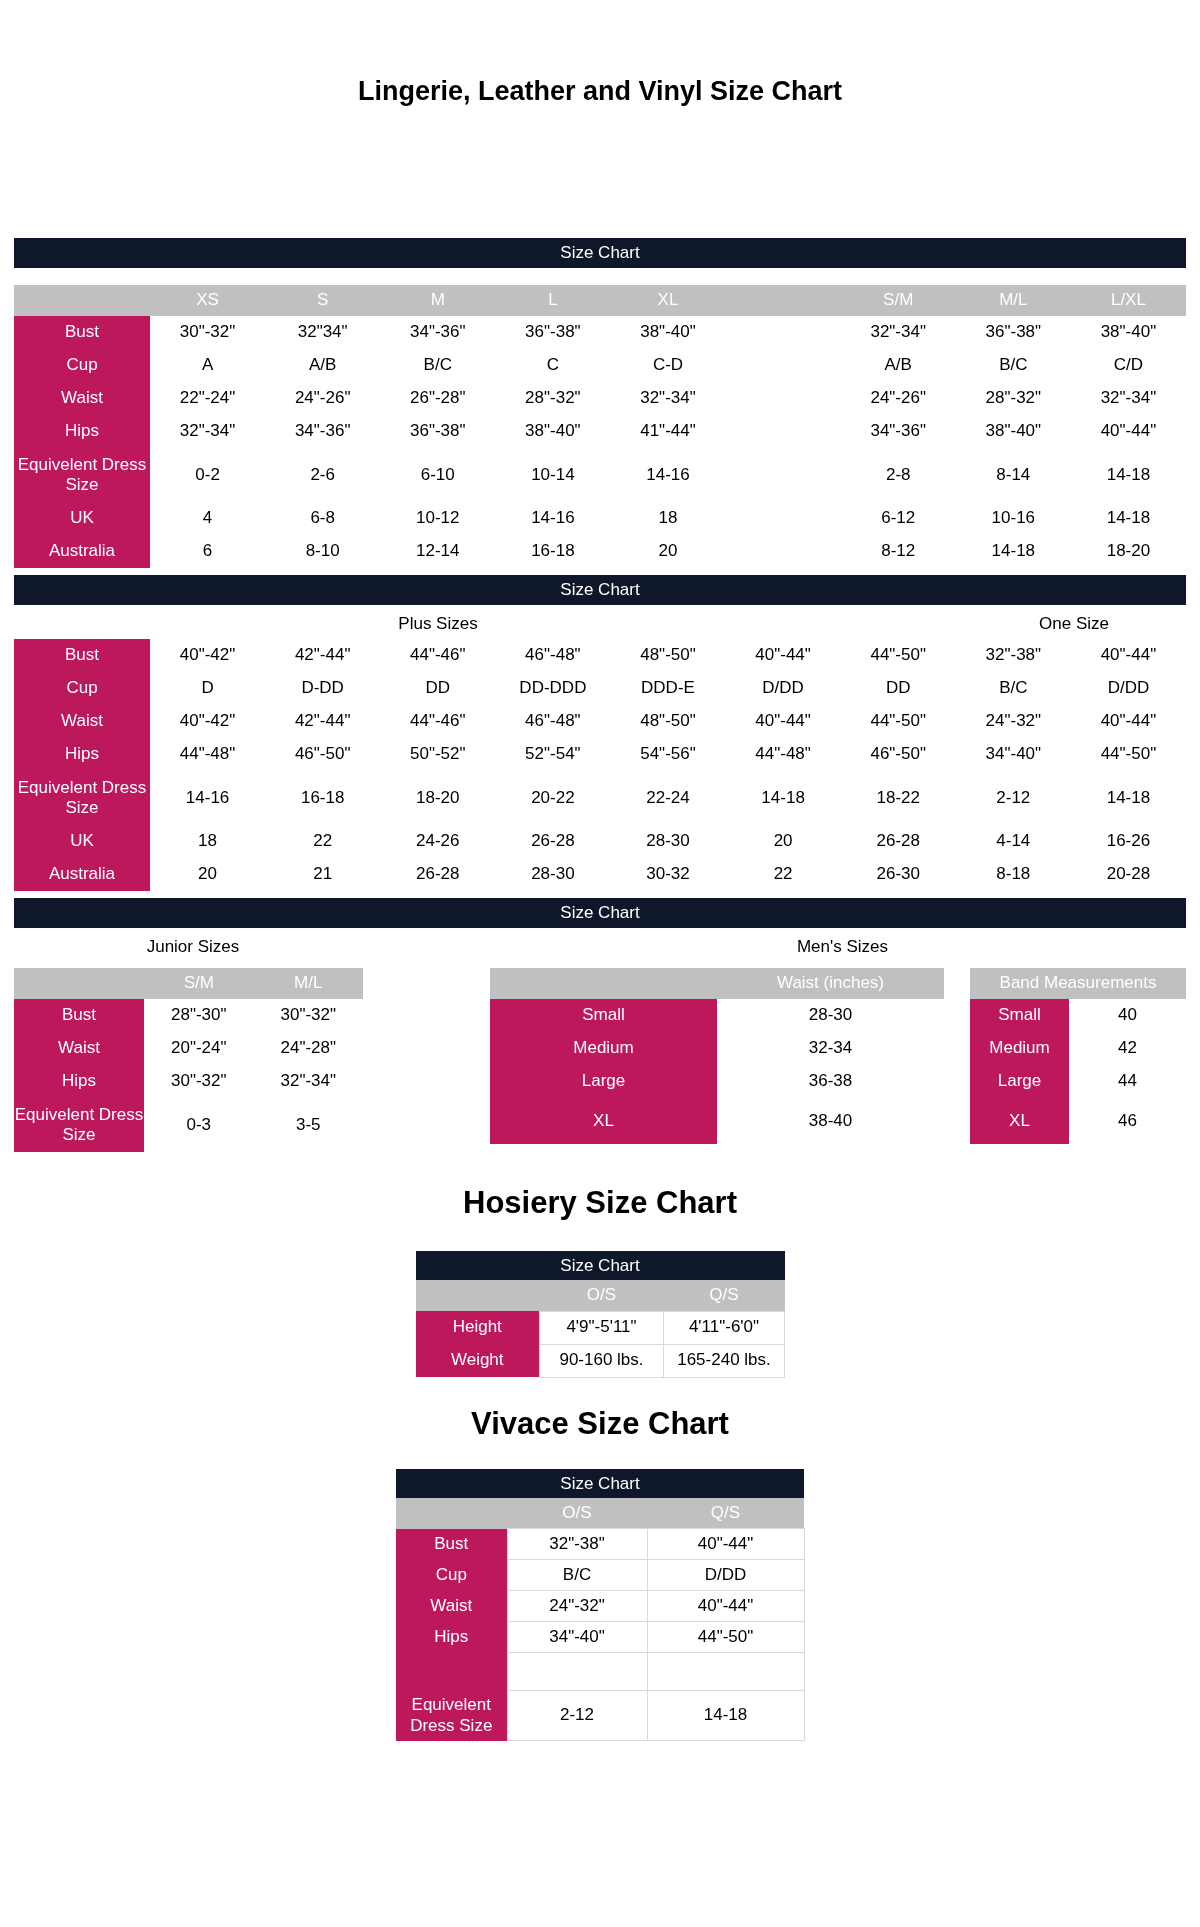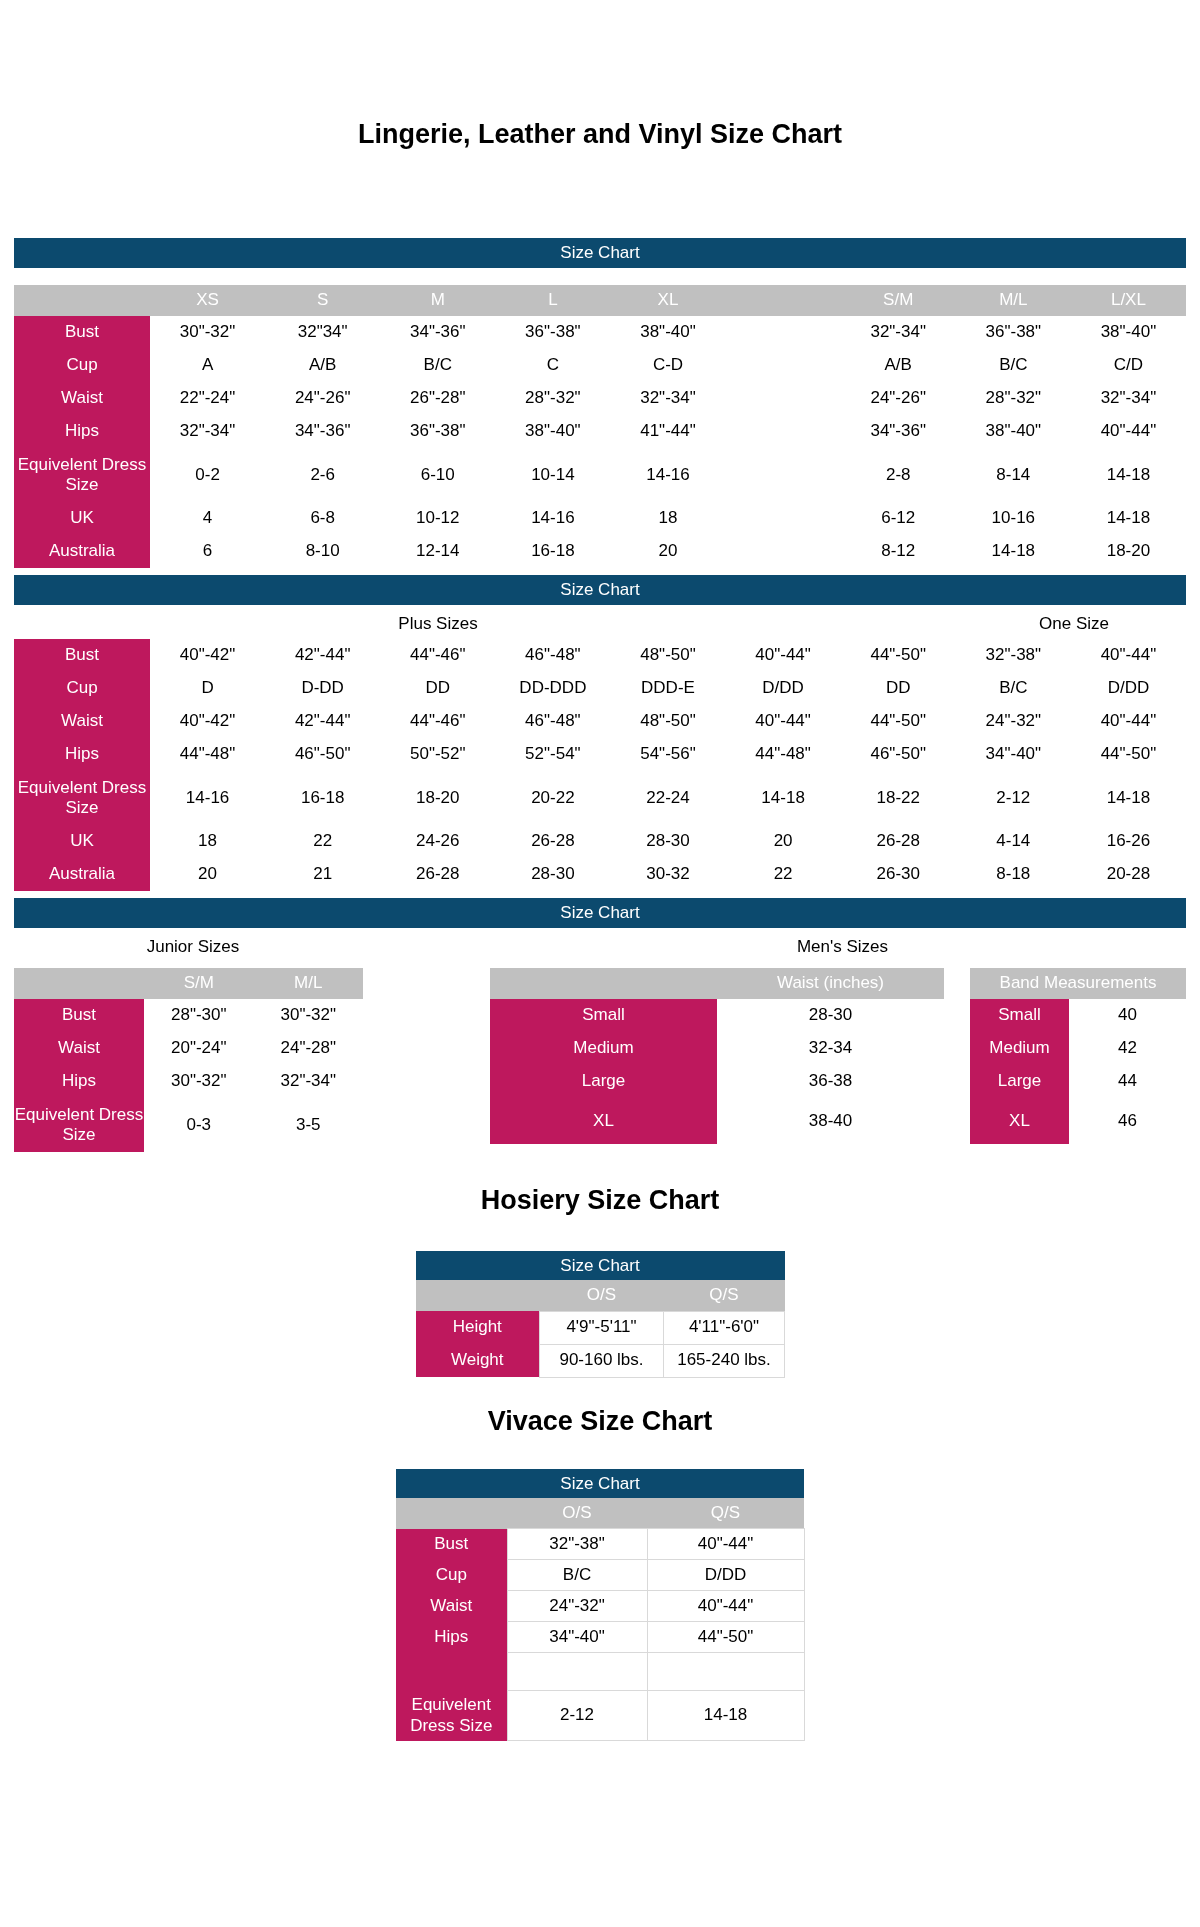--- a/index.html
+++ b/index.html
@@ -3,25 +3,25 @@
 <meta charset="utf-8">
 <style>
   * { box-sizing: border-box; margin: 0; padding: 0; }
   html, body { background: #fff; }
   body {
     width: 1200px; height: 1927px; overflow: hidden;
     font-family: "Liberation Sans", sans-serif; color: #000;
   }
   .content { margin: 0 14px; width: 1172px; }
   h1.page-title {
-    padding-top: 119px; height: 202px;
+    padding-top: 76px; height: 202px;
     font-size: 27px; font-weight: bold; text-align: center;
   }
   .black-bar {
-    background: #0c4a6e; color: #fff; height: 30px; line-height: 30px;
+    background: #0f172a; color: #fff; height: 30px; line-height: 30px;
     text-align: center; font-size: 17px;
   }
   .bar1 { margin-top: 36px; }
   .bar2 { margin-top: 7px; }
   .bar3 { margin-top: 7px; }
   .section-label {
     text-align: center; font-size: 17px; height: 27px; line-height: 27px; margin-top: 5px;
   }
   .split-labels { position: relative; height: 27px; margin-top: 5px; font-size: 17px; }
   .split-labels .sl { position: absolute; top: 0; line-height: 27px; text-align: center; }
@@ -50,21 +50,21 @@
   .t-junior tr.tall { height: 54px; }
 
   .t-mwaist { width: 454px; margin-left: 127px; }
   .t-mwaist col { width: 227px; }
   .t-mband { width: 216px; margin-left: 26px; }
   .t-mband col.c-lbl { width: 99px; }
   .t-mband col.c-val { width: 117px; }
   .t-mens tr { height: 33px; }
   .t-mens tr.hdr { height: 31px; }
   .t-mens tr.last { height: 46px; }
-  h2.sub-title { font-size: 27px; font-weight: bold; text-align: center; }
+  h2.sub-title { font-size: 31px; font-weight: bold; text-align: center; }
   .hosiery-title { margin-top: 33px; height: 32px; }
   .vivace-title { margin-top: 28px; height: 32px; }
   .hosiery-wrap { width: 369px; margin: 34px auto 0 auto; }
   .vivace-wrap  { width: 408px; margin: 31px auto 0 auto; }
   .small-bar { height: 29px; line-height: 29px; }
   .t-hosiery { width: 369px; }
   .t-hosiery col.c-lbl { width: 124px; }
   .t-hosiery col.c-os  { width: 124px; }
   .t-hosiery col.c-qs  { width: 121px; }
   .t-hosiery tr { height: 33px; }

